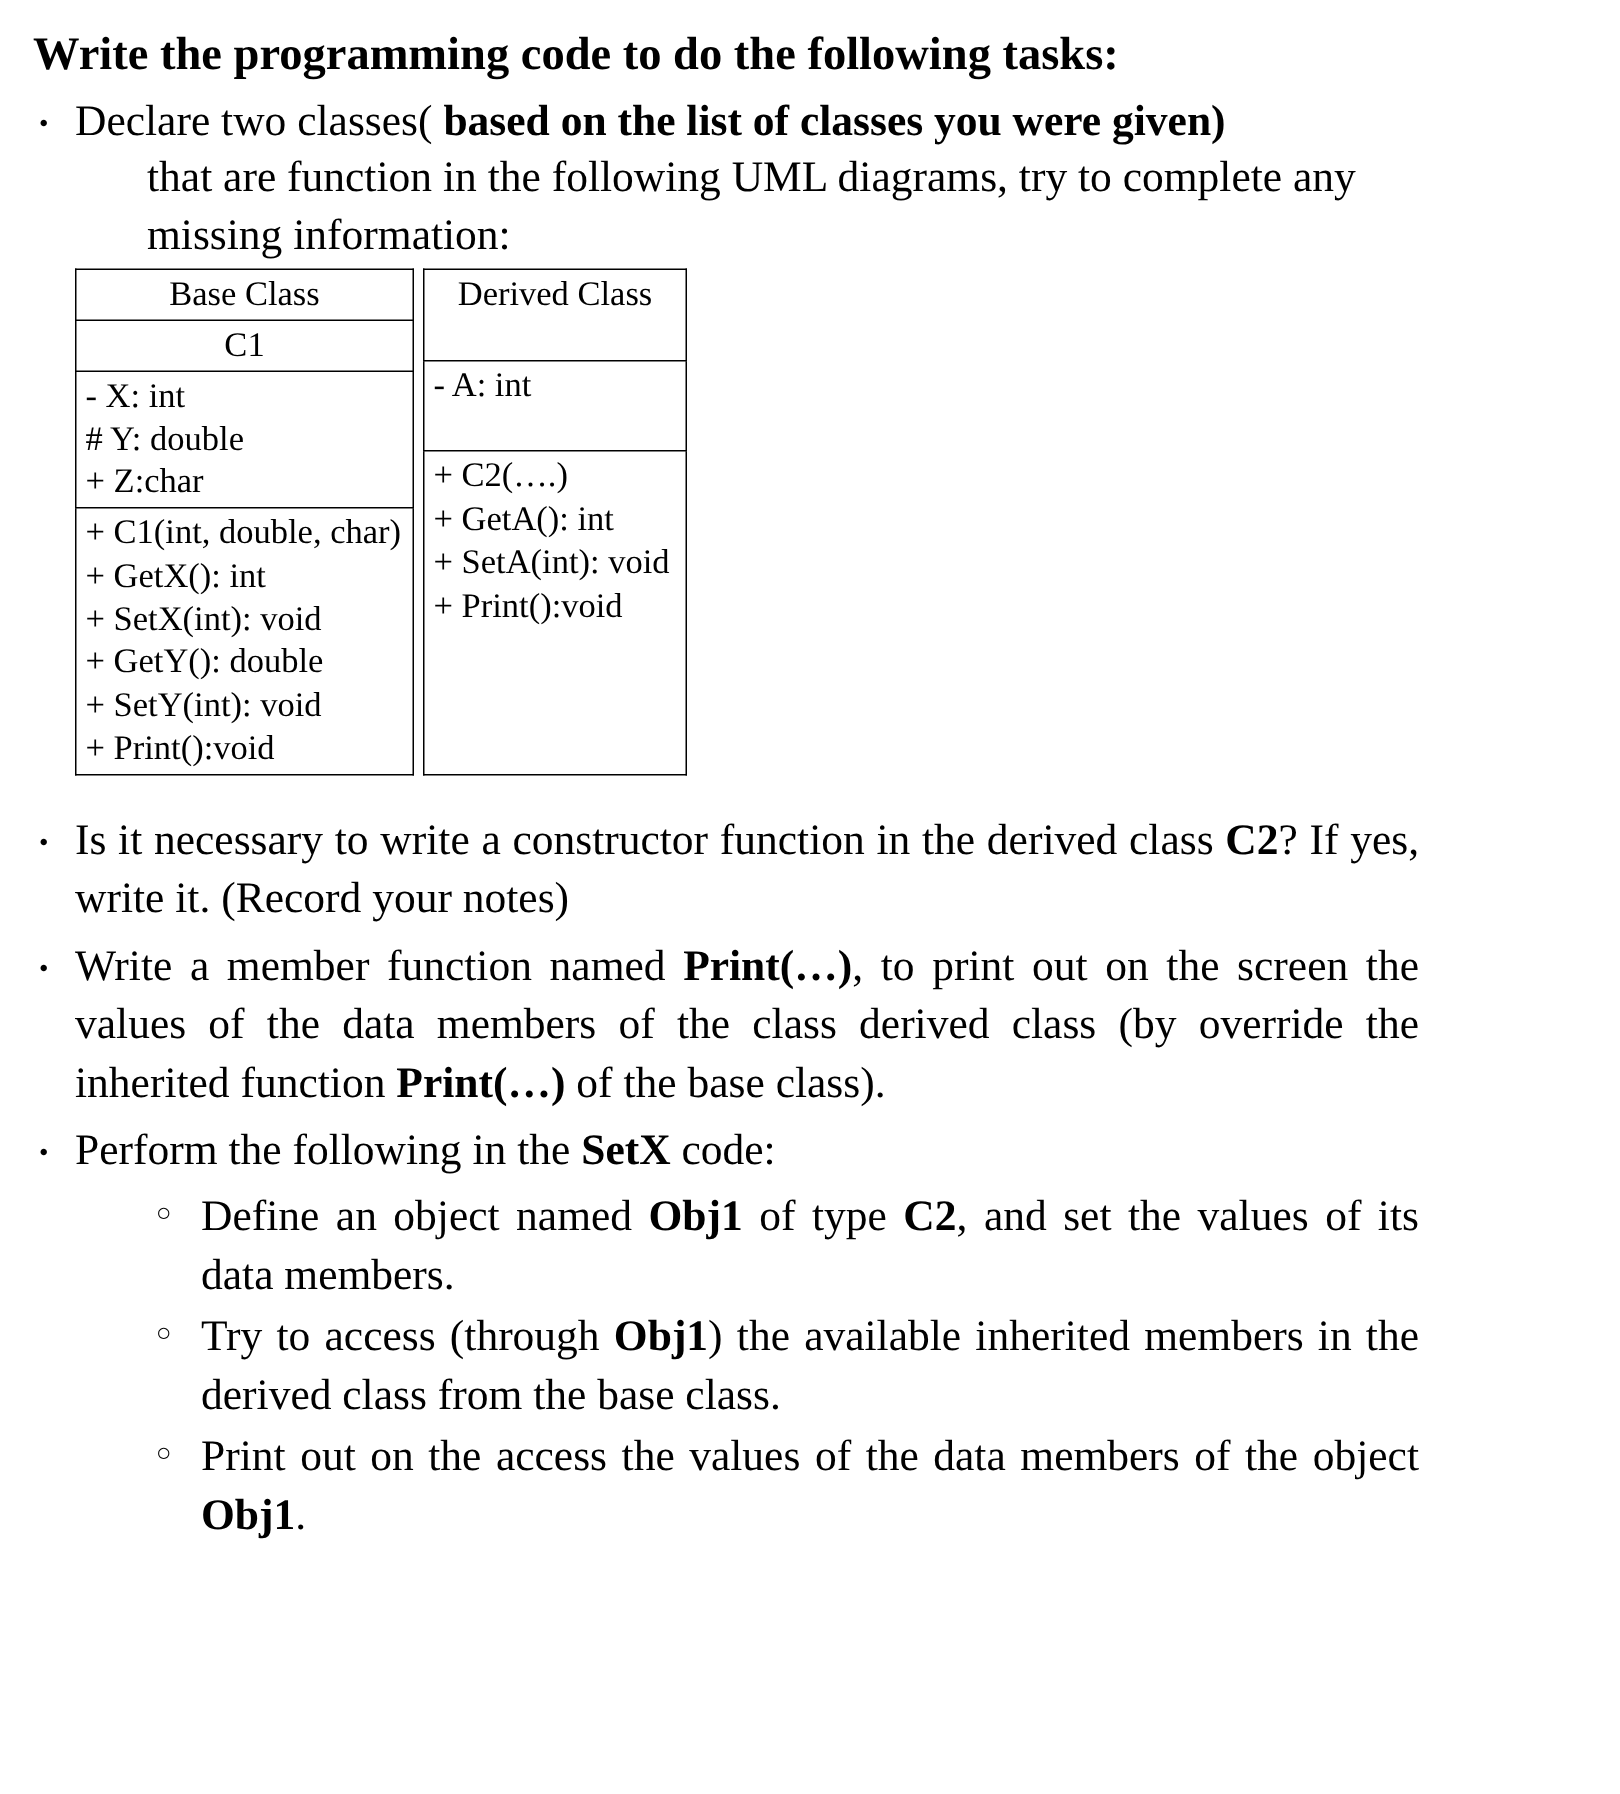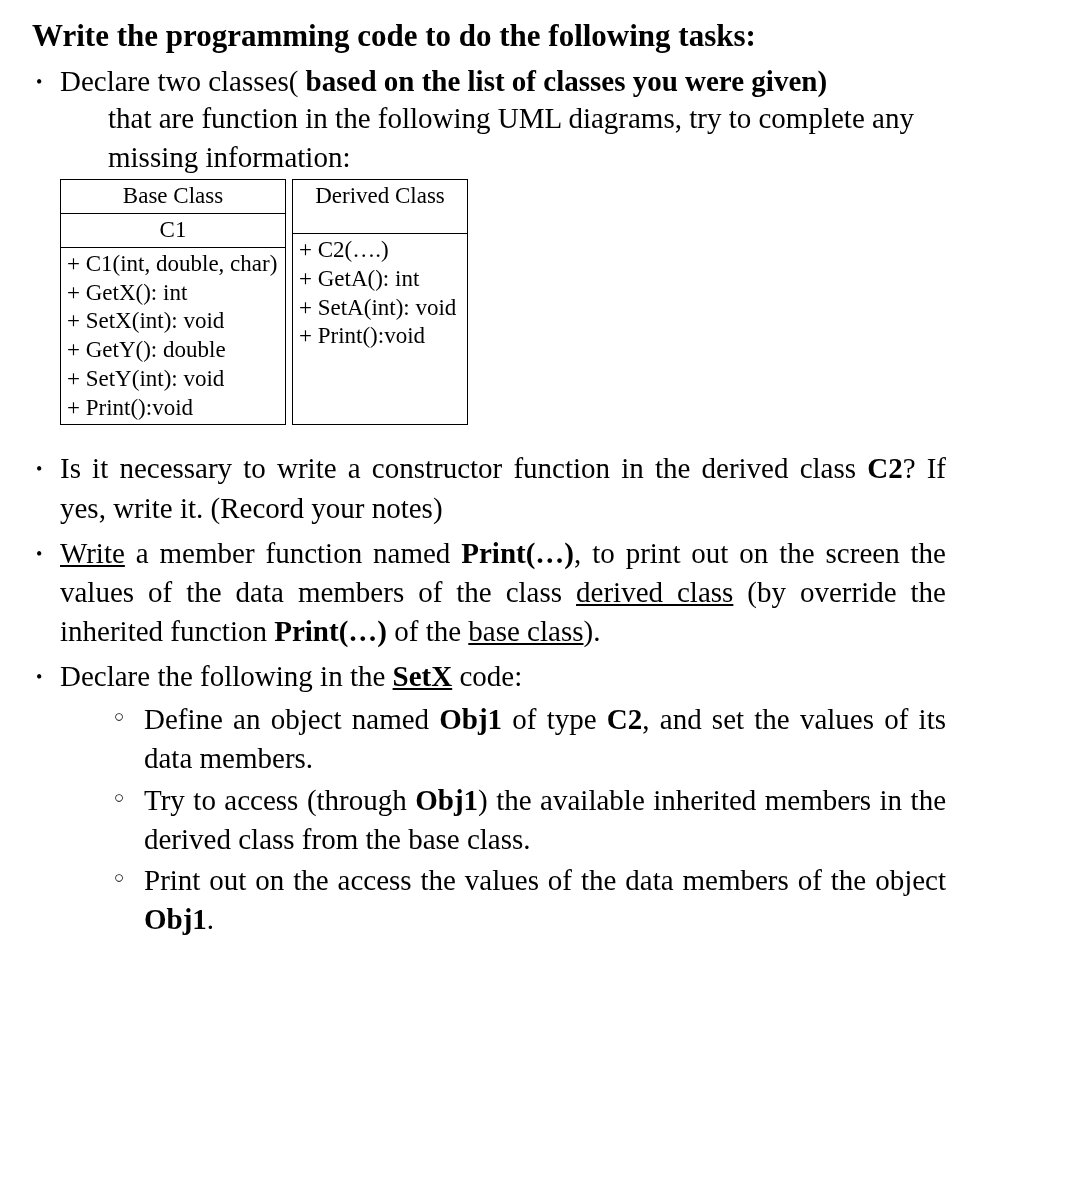--- a/index.html
+++ b/index.html
@@ -4,21 +4,21 @@
 <style>
   html, body {
     margin: 0;
     padding: 0;
     width: 1080px;
     background: #ffffff;
     font-family: "Times New Roman", Times, serif;
     color: #000000;
   }
   .page {
-    padding: 18px 22px 40px 32px;
+    padding: 18px 22px 40px 22px;
     box-sizing: border-box;
     width: 968px;
   }
   .title {
     font-size: 31px;
     font-weight: bold;
     margin: 0 0 8px 0;
   }
   ul.outer {
     list-style: none;
@@ -56,21 +56,21 @@
     line-height: 1.35;
   }
   ul.inner > li::before {
     content: "○";
     position: absolute;
     left: 6px;
     top: 6px;
     font-size: 17px;
   }
   .bold { font-weight: bold; }
-  .ul { text-decoration: underline; }
+  .ul { }
   .justify { text-align: justify; }
 
   
   .uml-wrap {
     display: flex;
     gap: 6px;
     margin: 2px 0 24px 0;
   }
   table.uml {
     border-collapse: collapse;
@@ -109,33 +109,41 @@
       <div class="uml-wrap">
         <table class="uml col1">
           <tbody>
               <tr>
                 <th>Base Class</th>
               </tr>
           <tr>
                 <td class="center bold">C1</td>
               </tr>
           <tr>
+                <td class="uml-attrs">- X: int
+# Y: double
++ Z:char</td>
+              </tr>
+          <tr>
                 <td class="uml-methods">+ C1(int, double, char)
 + GetX(): int
 + SetX(int): void
 + GetY(): double
 + SetY(int): void
 + Print():void</td>
               </tr>
         </tbody>
           </table>
         <table class="uml col2">
           <tbody>
               <tr>
                 <th>Derived Class</th>
+              </tr>
+          <tr>
+                <td class="uml-attrs">- A: int</td>
               </tr>
           <tr>
                 <td class="uml-methods">+ C2(….)
 + GetA(): int
 + SetA(int): void
 + Print():void</td>
               </tr>
         </tbody>
           </table>
       </div>
@@ -143,21 +151,21 @@
 
     <li class="justify">
       <span>Is it necessary to write a constructor function in the derived class </span><span class="bold">C2</span><span>? If yes, write it. (Record your notes)</span>
     </li>
 
     <li class="justify">
       <span class="ul">Write</span><span> a member function named </span><span class="bold">Print(…)</span><span>, to print out on the screen the values of the data members of the class </span><span class="ul">derived class</span><span> (by override the inherited function </span><span class="bold">Print(…)</span><span> of the </span><span class="ul">base class</span><span>).</span>
     </li>
 
     <li>
-      <span>Declare the following in the </span><span class="bold ul">SetX</span><span> code:</span>
+      <span>Perform the following in the </span><span class="bold ul">SetX</span><span> code:</span>
 
       <ul class="inner">
         <li class="justify">
           <span>Define an object named </span><span class="bold">Obj1</span><span> of type </span><span class="bold">C2</span><span>, and set the values of its data members.</span>
         </li>
         <li class="justify">
           <span>Try to access (through </span><span class="bold">Obj1</span><span>) the available inherited members in the derived class from the base class.</span>
         </li>
         <li class="justify">
           <span>Print out on the access the values of the data members of the object </span><span class="bold">Obj1</span><span>.</span>

